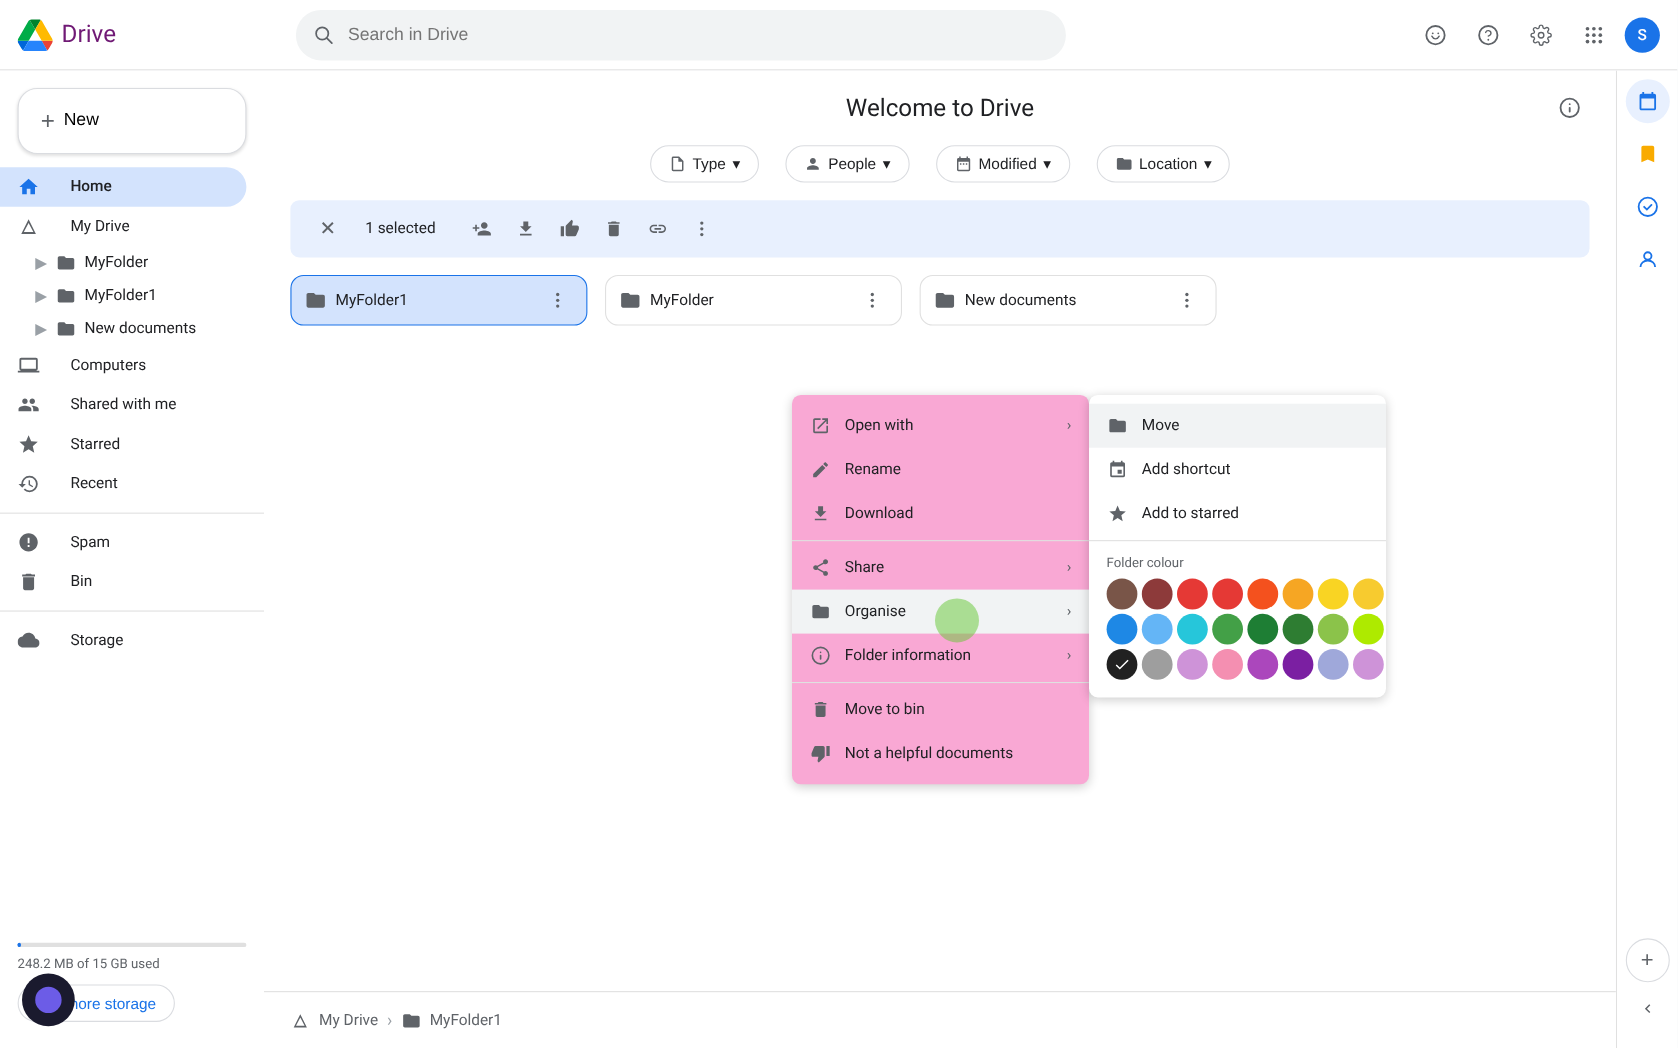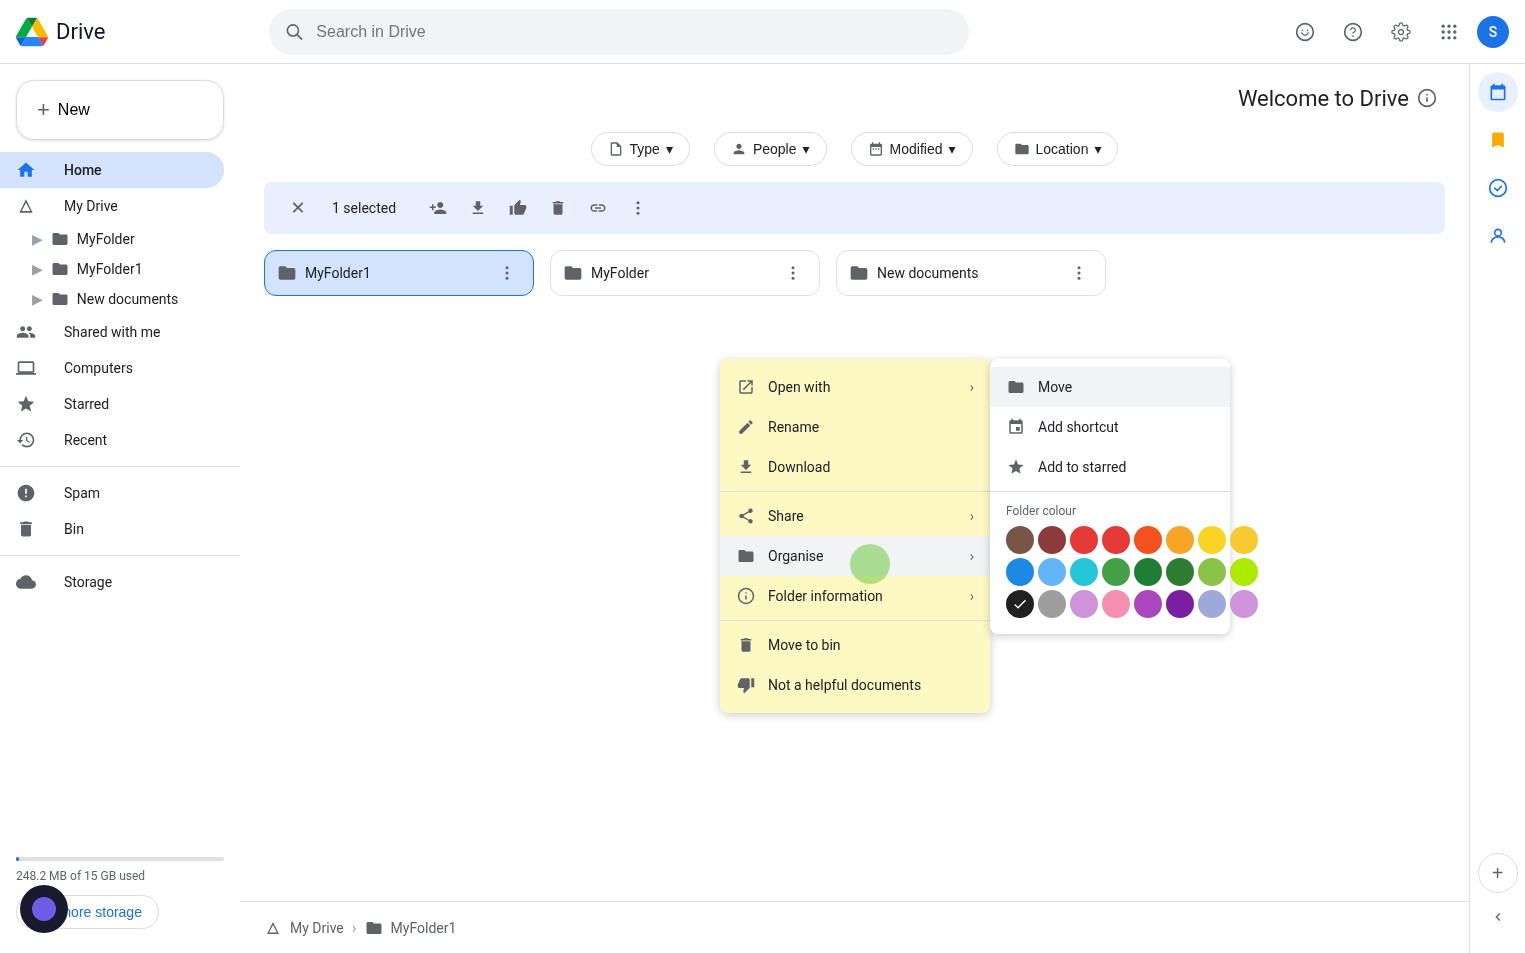--- a/index.html
+++ b/index.html
@@ -21,31 +21,31 @@
     .sidebar-sub-item .folder-icon { width: 18px; height: 18px; }
     .storage-section { margin-top: auto; padding: 16px; }
     .storage-bar { height: 4px; background: #e0e0e0; border-radius: 2px; margin: 8px 0; }
     .storage-fill { height: 100%; width: 1.6%; background: #1a73e8; border-radius: 2px; }
     .storage-text { font-size: 12px; color: #5f6368; }
     .get-storage-btn { margin-top: 12px; padding: 8px 16px; border: 1px solid #dadce0; border-radius: 20px; background: #fff; cursor: pointer; font-size: 14px; color: #1a73e8; font-weight: 500; }
     .divider { height: 1px; background: #e0e0e0; margin: 8px 0; }
 
     
     .logo { display: flex; align-items: center; gap: 8px; text-decoration: none; }
-    .logo-text { font-size: 22px; color: #0f172a; font-weight: 400; }
+    .logo-text { font-size: 22px; color: #701a75; font-weight: 400; }
     .search-bar { flex: 1; max-width: 700px; margin: 0 auto; background: #f1f3f4; border-radius: 24px; display: flex; align-items: center; padding: 0 16px; height: 46px; gap: 12px; }
     .search-bar input { border: none; background: transparent; outline: none; font-size: 16px; width: 100%; color: #202124; }
     .top-icons { display: flex; align-items: center; gap: 8px; margin-left: auto; }
     .top-icon-btn { width: 40px; height: 40px; border-radius: 50%; border: none; background: transparent; cursor: pointer; display: flex; align-items: center; justify-content: center; color: #5f6368; font-size: 18px; }
     .avatar { width: 32px; height: 32px; border-radius: 50%; background: #1a73e8; color: #fff; display: flex; align-items: center; justify-content: center; font-weight: 500; font-size: 14px; cursor: pointer; }
 
     
     .main-content { flex: 1; padding: 0; overflow-y: auto; background: #fff; position: relative; }
     .content-header { padding: 16px 24px 0; display: flex; align-items: center; justify-content: space-between; }
-    .page-title { font-size: 22px; font-weight: 400; color: #202124; text-align: right; flex: 1; }
+    .page-title { font-size: 22px; font-weight: 400; color: #202124; text-align: center; flex: 1; }
     .info-btn { width: 36px; height: 36px; border-radius: 50%; border: none; background: transparent; cursor: pointer; display: flex; align-items: center; justify-content: center; color: #5f6368; font-size: 18px; }
 
     
     .filter-bar { display: flex; align-items: center; gap: 12px; padding: 16px 24px; }
     .filter-btn { display: flex; align-items: center; gap: 6px; padding: 8px 16px; border: 1px solid #dadce0; border-radius: 20px; background: #fff; cursor: pointer; font-size: 14px; color: #202124; }
 
     
     .selection-bar { display: flex; align-items: center; gap: 16px; padding: 8px 16px; background: #e8f0fe; margin: 0 24px; border-radius: 8px; }
     .selection-text { font-size: 14px; color: #202124; }
     .selection-actions { display: flex; align-items: center; gap: 4px; margin-left: 8px; }
@@ -53,29 +53,29 @@
     .close-btn { width: 36px; height: 36px; border-radius: 50%; border: none; background: transparent; cursor: pointer; display: flex; align-items: center; justify-content: center; color: #5f6368; font-size: 18px; }
 
     
     .files-grid { display: flex; gap: 16px; padding: 16px 24px; flex-wrap: wrap; align-items: flex-start; }
     .folder-card { display: flex; align-items: center; gap: 8px; padding: 8px 12px; border: 1px solid #e0e0e0; border-radius: 12px; background: #fff; cursor: pointer; min-width: 220px; max-width: 270px; flex: 1; position: relative; }
     .folder-card.selected { background: #d3e3fd; border-color: #1a73e8; }
     .folder-card-name { font-size: 14px; flex: 1; overflow: hidden; text-overflow: ellipsis; white-space: nowrap; }
     .folder-card-menu { width: 28px; height: 28px; border-radius: 50%; border: none; background: transparent; cursor: pointer; display: flex; align-items: center; justify-content: center; color: #5f6368; }
 
     
-    .context-menu { position: absolute; top: 295px; left: 480px; background: #fef9c3; border-radius: 8px; box-shadow: 0 2px 10px rgba(0,0,0,0.2); z-index: 100; width: 270px; padding: 8px 0; }
+    .context-menu { position: absolute; top: 295px; left: 480px; background: #f9a8d4; border-radius: 8px; box-shadow: 0 2px 10px rgba(0,0,0,0.2); z-index: 100; width: 270px; padding: 8px 0; }
     .context-menu-item { display: flex; align-items: center; gap: 12px; padding: 10px 16px; cursor: pointer; font-size: 14px; color: #202124; position: relative; }
     .context-menu-item.active { background: #f1f3f4; }
     .context-menu-item .item-icon { width: 20px; height: 20px; display: flex; align-items: center; justify-content: center; color: #5f6368; flex-shrink: 0; }
     .context-menu-item .chevron { margin-left: auto; color: #5f6368; }
     .menu-divider { height: 1px; background: #e0e0e0; margin: 4px 0; }
 
     
-    .sub-context-menu { position: absolute; top: 295px; left: 750px; background: #fff; border-radius: 8px; box-shadow: 0 2px 10px rgba(0,0,0,0.2); z-index: 101; width: 240px; padding: 8px 0; }
+    .sub-context-menu { position: absolute; top: 295px; left: 750px; background: #fff; border-radius: 8px; box-shadow: 0 2px 10px rgba(0,0,0,0.2); z-index: 101; width: 270px; padding: 8px 0; }
 
     
     .folder-colour-section { padding: 8px 16px; }
     .folder-colour-label { font-size: 12px; color: #5f6368; margin-bottom: 8px; }
     .colour-grid { display: grid; grid-template-columns: repeat(8, 28px); gap: 4px; }
     .colour-dot { width: 28px; height: 28px; border-radius: 50%; cursor: pointer; display: flex; align-items: center; justify-content: center; }
 
     
     .breadcrumb { display: flex; align-items: center; gap: 8px; padding: 16px 24px; border-top: 1px solid #e0e0e0; background: #fff; position: absolute; bottom: 0; left: 0; right: 0; }
     .breadcrumb-item { font-size: 14px; color: #5f6368; display: flex; align-items: center; gap: 6px; }
@@ -207,33 +207,33 @@
           <span style="color:#9aa0a6; font-size:14px;">▶</span>
           <svg class="folder-icon" viewBox="0 0 24 24" fill="#5f6368">
               <path d="M10 4H4c-1.1 0-2 .9-2 2v12c0 1.1.9 2 2 2h16c1.1 0 2-.9 2-2V8c0-1.1-.9-2-2-2h-8l-2-2z"></path>
             </svg>
           <span>New documents</span>
         </div>
 
         <div class="sidebar-item">
           <span class="icon">
             <svg width="20" height="20" viewBox="0 0 24 24" fill="#5f6368">
+              <path d="M20 18c1.1 0 2-.9 2-2V6c0-1.1-.9-2-2-2H4c-1.1 0-2 .9-2 2v10c0 1.1.9 2 2 2H0v2h24v-2h-4zM4 6h16v10H4V6z"></path>
+            </svg>
+          </span>
+          <span>Computers</span>
+        </div>
+
+        <div class="sidebar-item">
+          <span class="icon">
+            <svg width="20" height="20" viewBox="0 0 24 24" fill="#5f6368">
               <path d="M16 11c1.66 0 2.99-1.34 2.99-3S17.66 5 16 5c-1.66 0-3 1.34-3 3s1.34 3 3 3zm-8 0c1.66 0 2.99-1.34 2.99-3S9.66 5 8 5C6.34 5 5 6.34 5 8s1.34 3 3 3zm0 2c-2.33 0-7 1.17-7 3.5V19h14v-2.5c0-2.33-4.67-3.5-7-3.5zm8 0c-.29 0-.62.02-.97.05 1.16.84 1.97 1.97 1.97 3.45V19h6v-2.5c0-2.33-4.67-3.5-7-3.5z"></path>
             </svg>
           </span>
           <span>Shared with me</span>
-        </div>
-
-        <div class="sidebar-item">
-          <span class="icon">
-            <svg width="20" height="20" viewBox="0 0 24 24" fill="#5f6368">
-              <path d="M20 18c1.1 0 2-.9 2-2V6c0-1.1-.9-2-2-2H4c-1.1 0-2 .9-2 2v10c0 1.1.9 2 2 2H0v2h24v-2h-4zM4 6h16v10H4V6z"></path>
-            </svg>
-          </span>
-          <span>Computers</span>
         </div>
 
         <div class="sidebar-item">
           <span class="icon">
             <svg width="20" height="20" viewBox="0 0 24 24" fill="#5f6368">
               <path d="M12 17.27L18.18 21l-1.64-7.03L22 9.24l-7.19-.61L12 2 9.19 8.63 2 9.24l5.46 4.73L5.82 21z"></path>
             </svg>
           </span>
           <span>Starred</span>
         </div>

